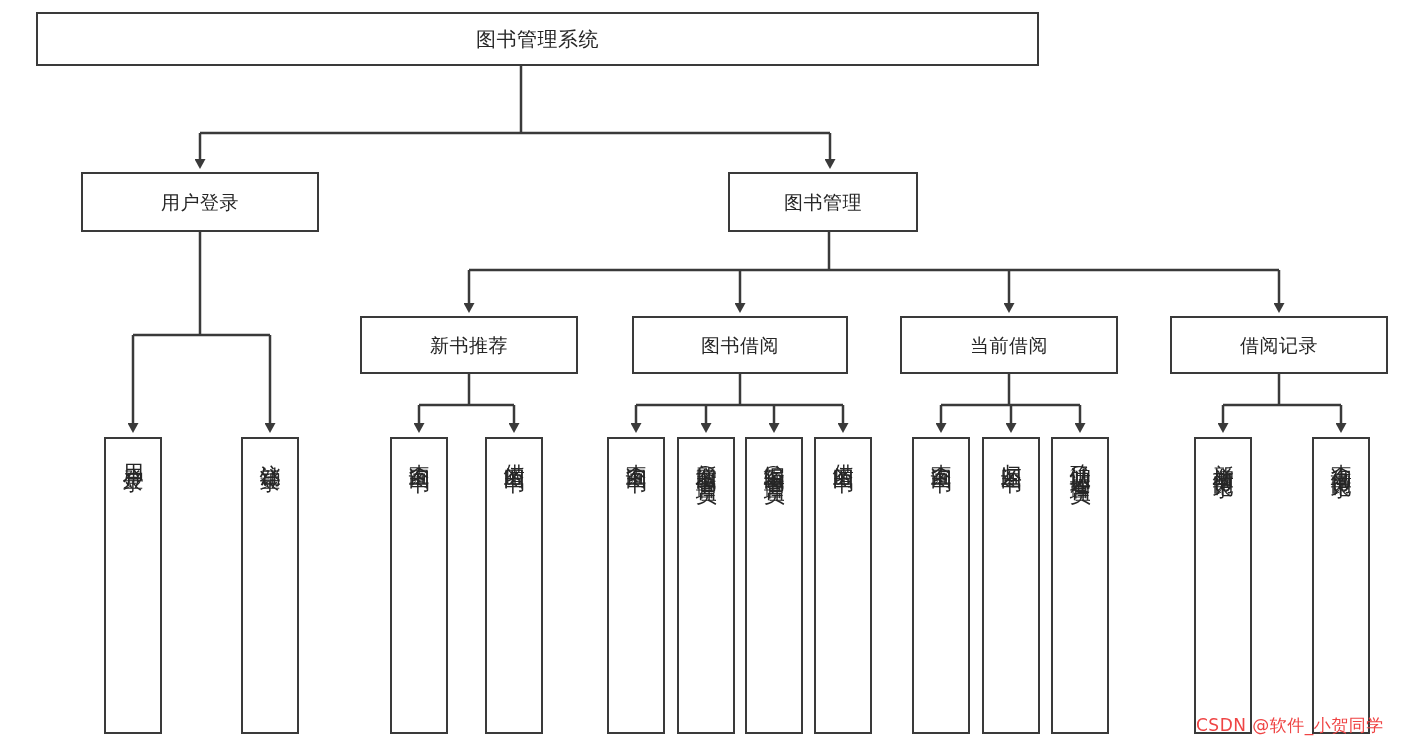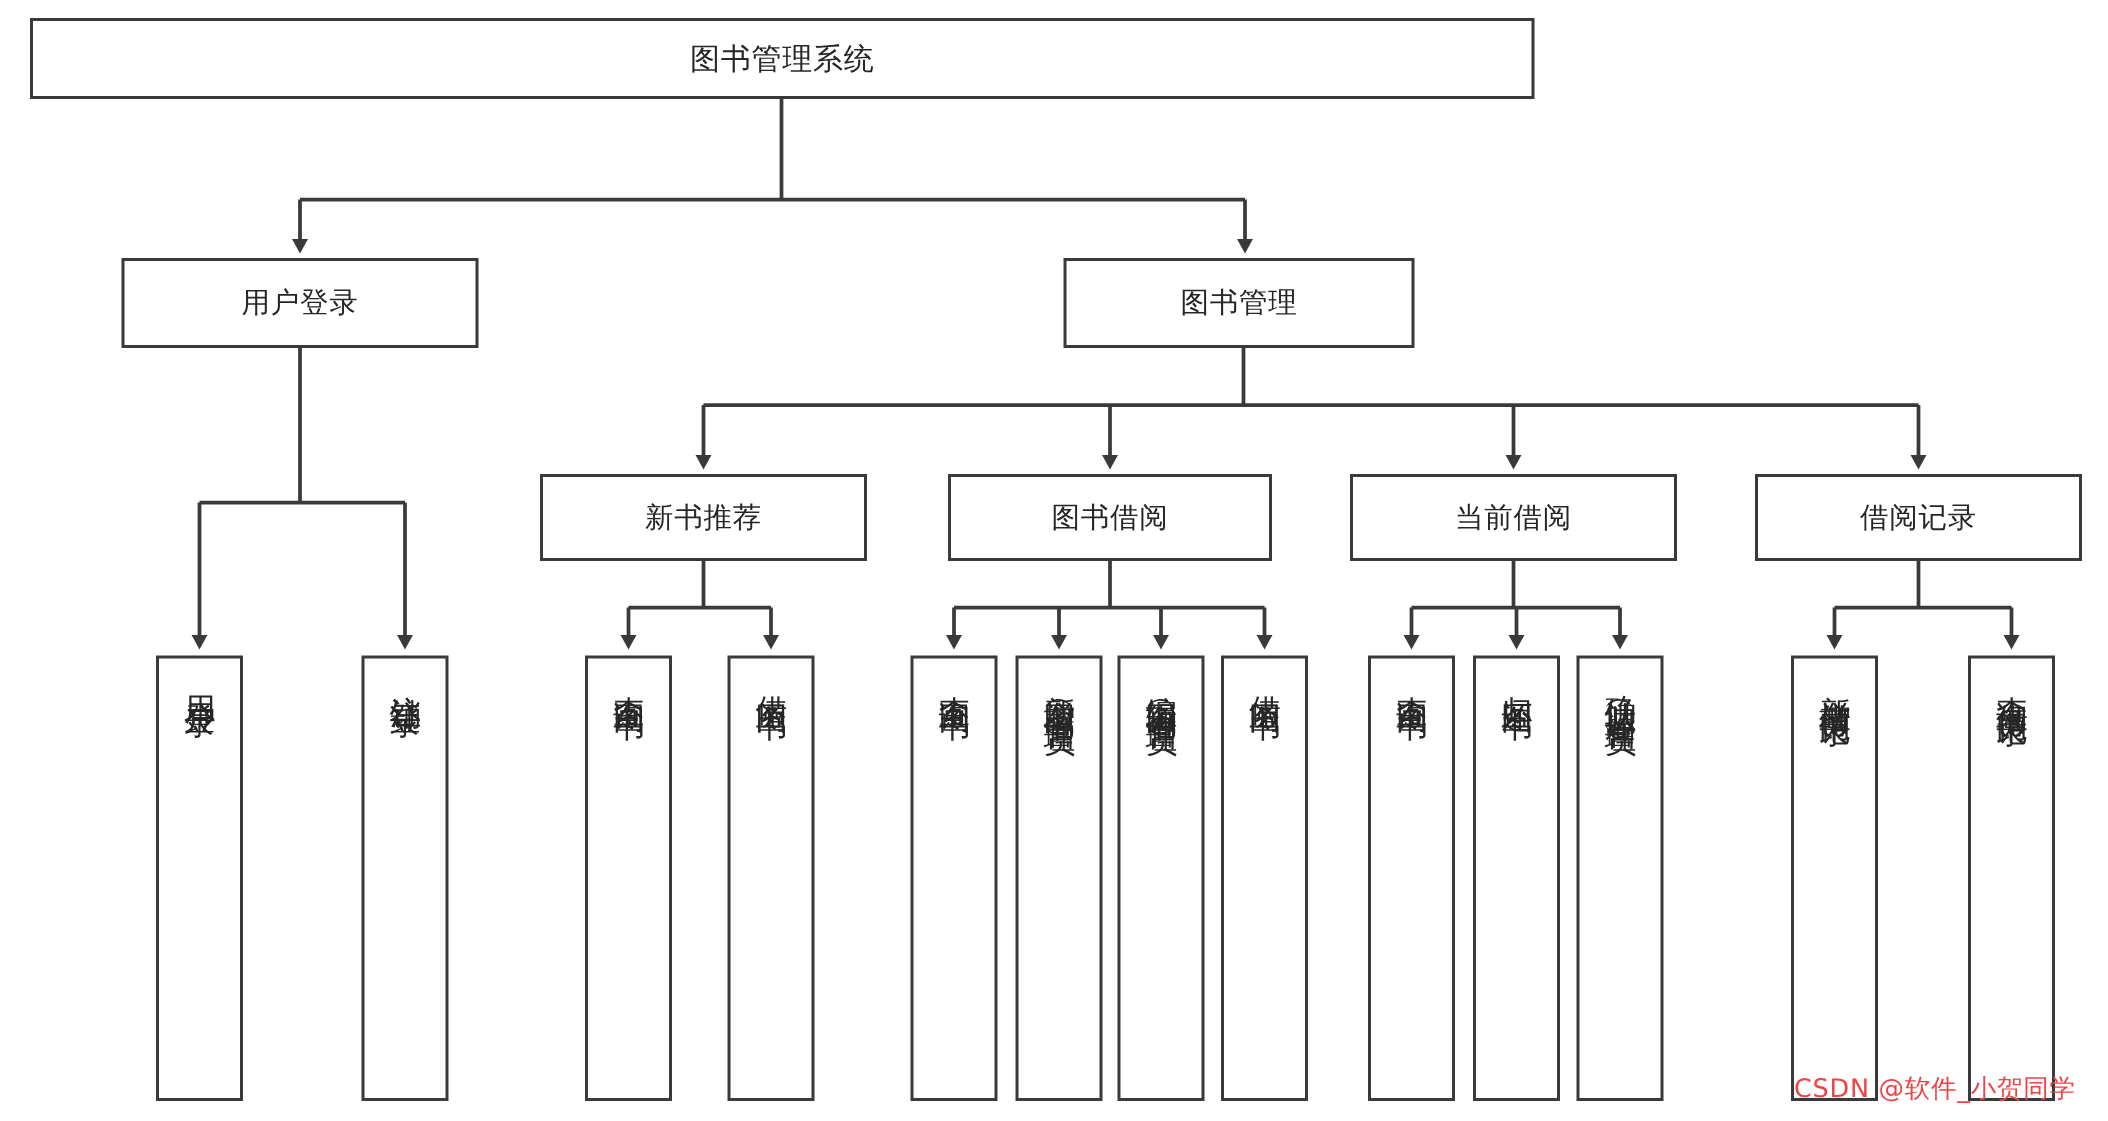--- a/index.html
+++ b/index.html
@@ -36,20 +36,21 @@
     justify-content: center;
     color: #262626;
   }
   .node.horiz {
     font-size: 19px;
     line-height: 1.1;
     letter-spacing: 0.5px;
   }
   .node.root {
     font-size: 20px;
+    margin-left: 16px;
   }
   .leaf {
     position: absolute;
     box-sizing: border-box;
     background: #ffffff;
     border: 2.5px solid #3a3a3a;
     display: flex;
     align-items: flex-start;
     justify-content: center;
     padding-top: 8px;
@@ -127,21 +128,21 @@
     </g>
   </svg>
 
   <div class="node horiz root" style="left:20px; top:12px; width:1003px; height:54px;">
     <span>图书管理系统</span>
   </div>
 
   <div class="node horiz" style="left:81px; top:172px; width:238px; height:60px;">
     <span>用户登录</span>
   </div>
-  <div class="node horiz" style="left:709px; top:172px; width:234px; height:60px;">
+  <div class="node horiz" style="left:728px; top:172px; width:190px; height:60px;">
     <span>图书管理</span>
   </div>
 
   <div class="node horiz" style="left:632px; top:316px; width:216px; height:58px;">
     <span>图书借阅</span>
   </div>
   <div class="node horiz" style="left:360px; top:316px; width:218px; height:58px;">
     <span>新书推荐</span>
   </div>
   <div class="node horiz" style="left:900px; top:316px; width:218px; height:58px;align-items:center;">

